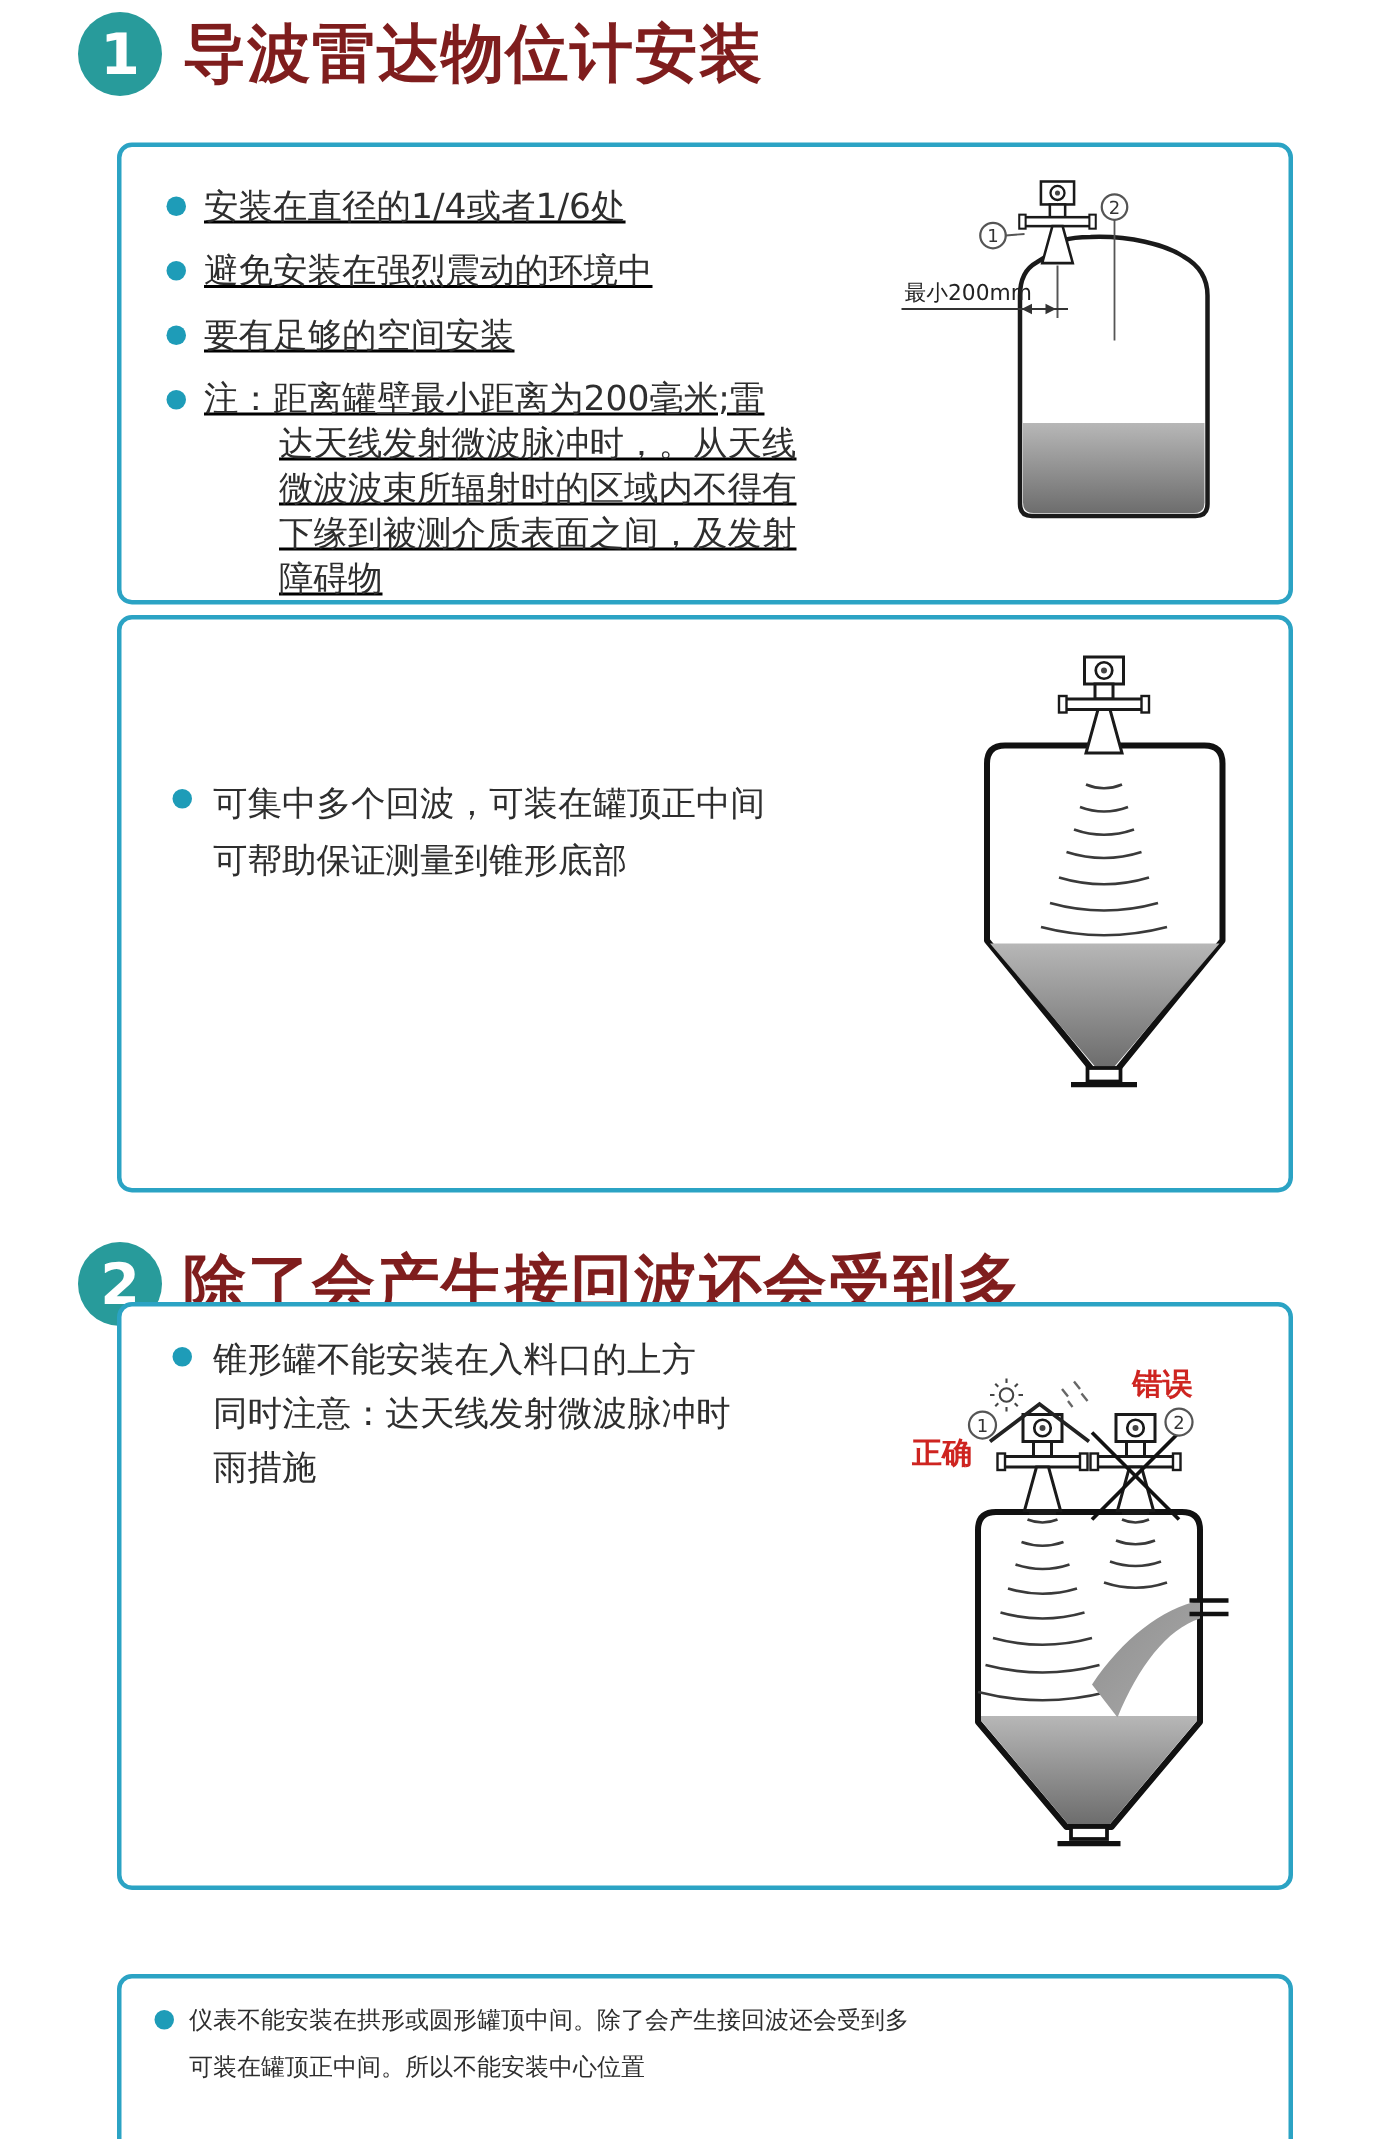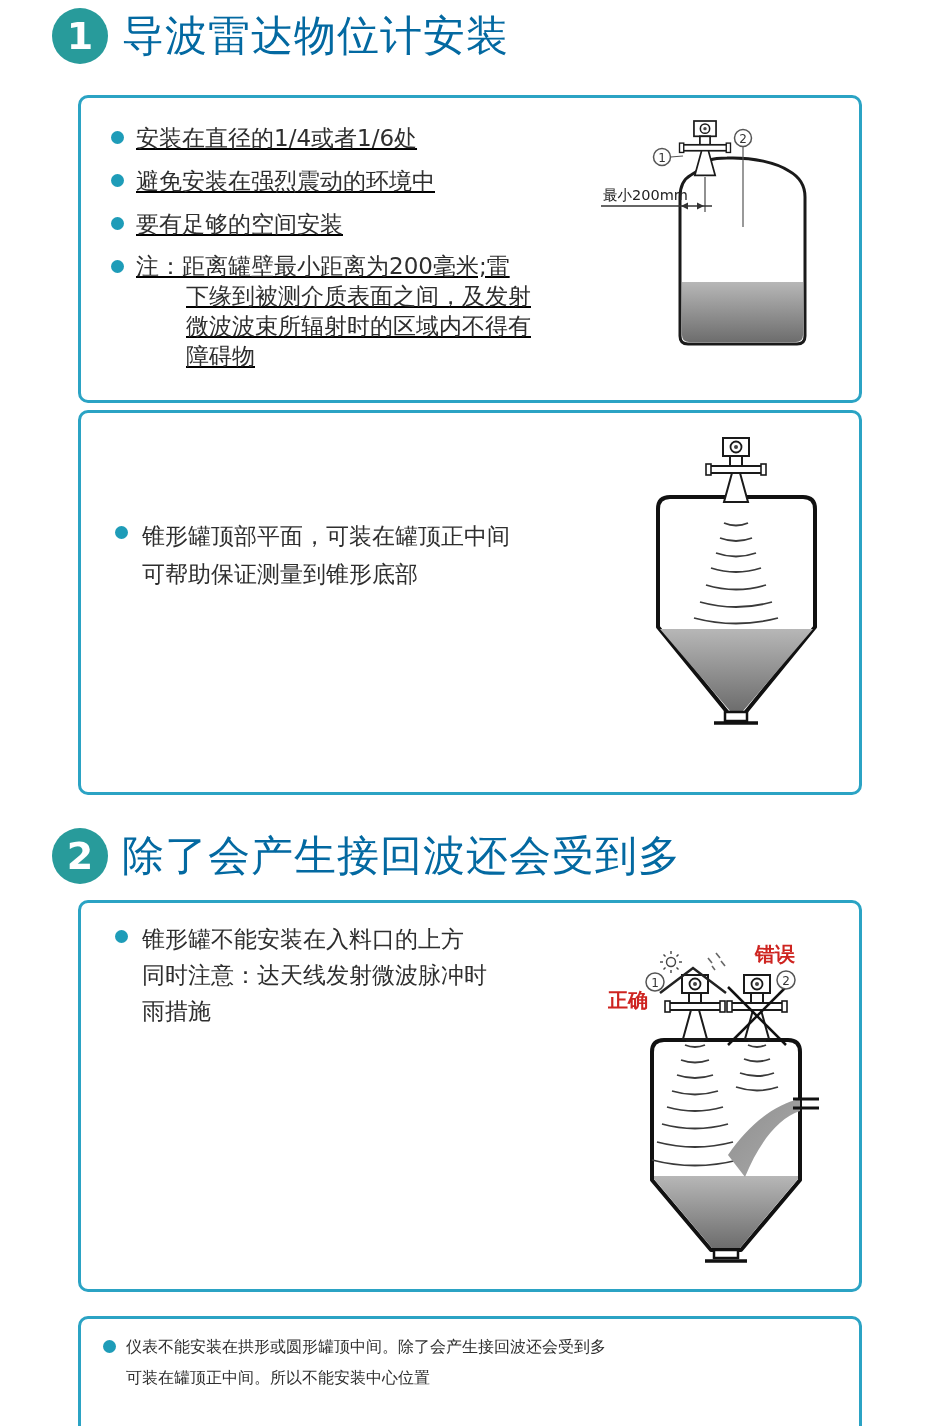--- a/index.html
+++ b/index.html
@@ -4,27 +4,27 @@
 <style>
   * { margin:0; padding:0; box-sizing:border-box; }
   body { background:#fff; font-family:"DejaVu Sans", sans-serif; }
   .page { position:relative; width:930px; height:1426px; background:#fff; overflow:hidden; margin:0 auto; }
 
   .sec-header { position:absolute; display:flex; align-items:center; gap:14px; }
   .sec-header.h1 { left:52px; top:8px; }
   .sec-header.h2 { left:52px; top:828px; }
   .num-badge { width:56px; height:56px; border-radius:50%; background:#289b9b; color:#fff;
                font-size:38px; font-weight:bold; display:flex; align-items:center; justify-content:center; }
-  .sec-title { font-size:42px; font-weight:normal; color:#0369a1; letter-spacing:1px; white-space:nowrap; }
+  .sec-title { font-size:42px; font-weight:bold; color:#7f1d1d; letter-spacing:1px; white-space:nowrap; }
 
   .panel { position:absolute; left:78px; width:784px; background:#fff;
            border:3px solid #2ba3c4; border-radius:10px; }
   .panel1 { top:95px;  height:308px; }
   .panel2 { top:410px; height:385px; }
-  .panel3 { top:900px; height:392px; }
+  .panel3 { top:868px; height:392px; }
   .panel4 { top:1316px; height:140px; }
 
   .dot { width:13px; height:13px; border-radius:50%; background:#1e9cb8; flex:none; margin-top:9px; }
   .btext { font-size:23px; color:#2e2e2e; white-space:nowrap; }
 
   .p1-list { position:absolute; left:30px; top:24px; display:flex; flex-direction:column; gap:11px;text-decoration:underline; }
   .brow { display:flex; gap:12px; line-height:32px; }
   .note-body { line-height:30px; }
   .note-first { display:flex; }
   .note-cont { padding-left:50px; }
@@ -94,22 +94,23 @@
         <span class="dot"></span>
         <span class="btext">要有足够的空间安装</span>
       </div>
       <div class="brow">
         <span class="dot"></span>
         <div class="note-body btext">
           <div class="note-first">
             <span>注：</span>
             <span>距离罐壁最小距离为200毫米;雷</span>
           </div>
+          <div class="note-cont">达天线发射微波脉冲时，。从天线</div>
+          <div class="note-cont">微波波束所辐射时的区域内不得有</div>
           <div class="note-cont">下缘到被测介质表面之间，及发射</div>
-          <div class="note-cont">微波波束所辐射时的区域内不得有</div>
           <div class="note-cont">障碍物</div>
         </div>
       </div>
     </div>
 
     <svg class="svg1" width="235" height="245" viewBox="0 0 235 245">
       <path d="M85,221 L85,82 Q85,66 96,60 L104,55 C108,45 118,43 132,43 C158,42 182,48 194,56 Q210,65 210,82 L210,221 Q210,229 202,229 L93,229 Q85,229 85,221 Z" fill="#fff" stroke="#1a1a1a" stroke-width="3"></path>
       <path d="M87,167 L208,167 L208,220 Q208,227 201,227 L94,227 Q87,227 87,220 Z" fill="url(#gradFill)"></path>
       <line x1="110" y1="62" x2="110" y2="97" stroke="#555" stroke-width="1.3"></line>
       <use href="#dev" transform="translate(110,40) scale(0.85)"></use>
@@ -127,21 +128,21 @@
       <line x1="6" y1="91" x2="117" y2="91" stroke="#333" stroke-width="1.3"></line>
       <polygon points="86,91 93,87.5 93,94.5" fill="#333"></polygon>
       <polygon points="109,91 102,87.5 102,94.5" fill="#333"></polygon>
     </svg>
   </div>
 
   <div class="panel panel2">
     <div class="p2-block">
       <span class="dot"></span>
       <div class="p2-lines btext">
-        <div>锥形罐顶部平面，可装在罐顶正中间</div>
+        <div>可集中多个回波，可装在罐顶正中间</div>
         <div>可帮助保证测量到锥形底部</div>
       </div>
     </div>
 
     <svg class="svg2" width="210" height="310" viewBox="0 0 210 310">
       <path d="M18,192 L18,74 Q18,62 30,62 L163,62 Q175,62 175,74 L175,192 L105,278 L88,278 Z" fill="#fff" stroke="#111" stroke-width="4" stroke-linejoin="round"></path>
       <path d="M20,194 L173,194 L103,276 L90,276 Z" fill="url(#gradFill)"></path>
       <g>
         <path class="arc" d="M84,88 Q96,93 108,88"></path>
         <path class="arc" d="M80,103 Q96,109 112,103"></path>

